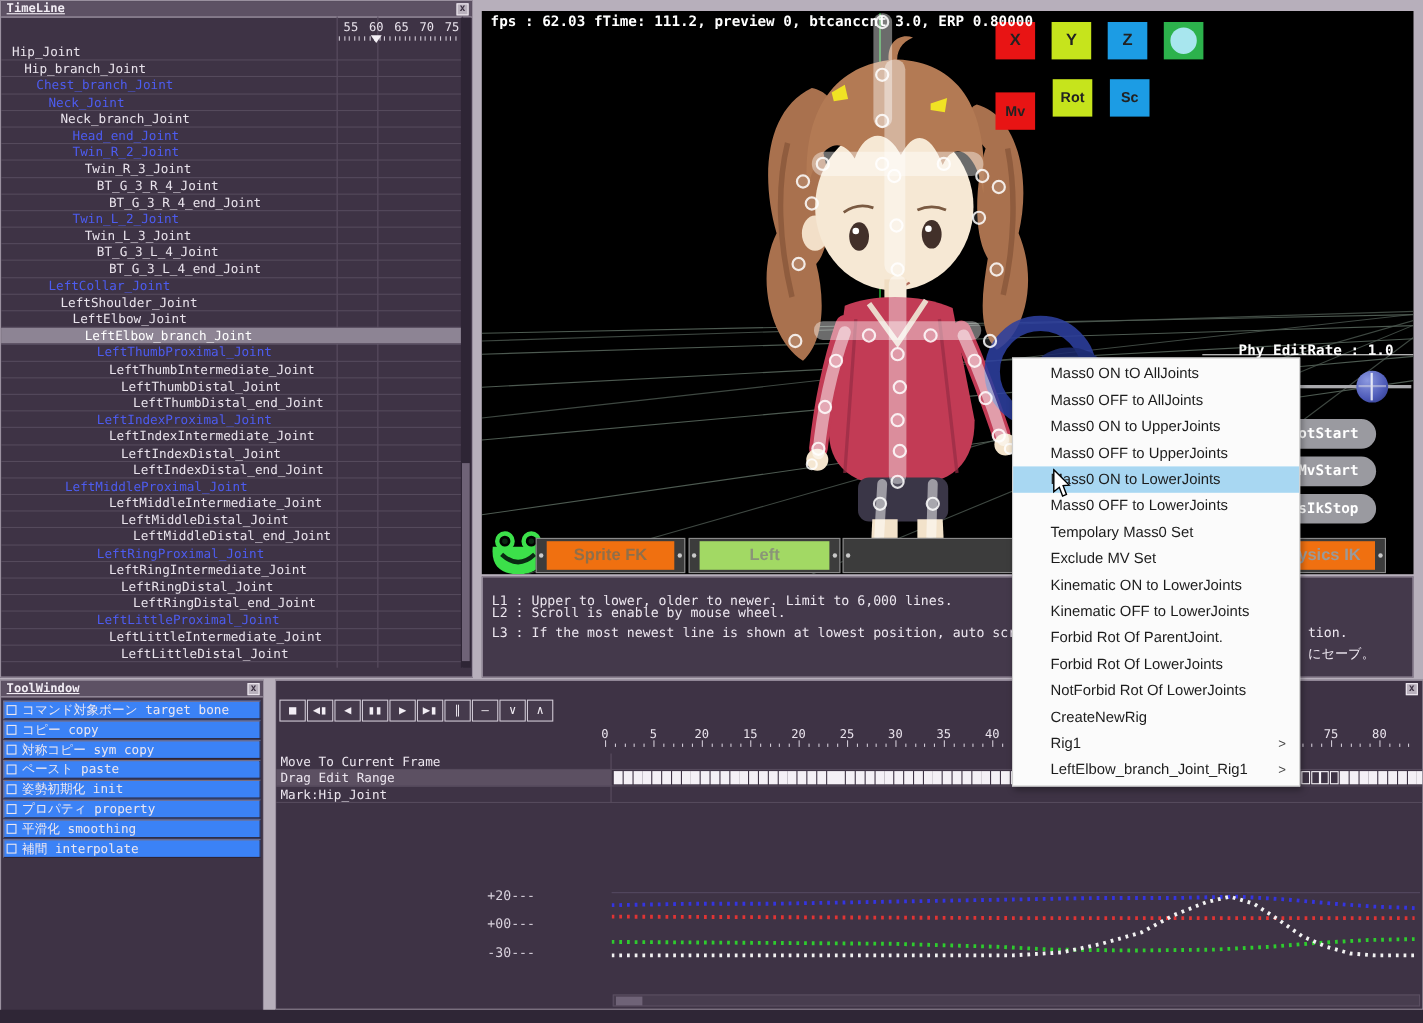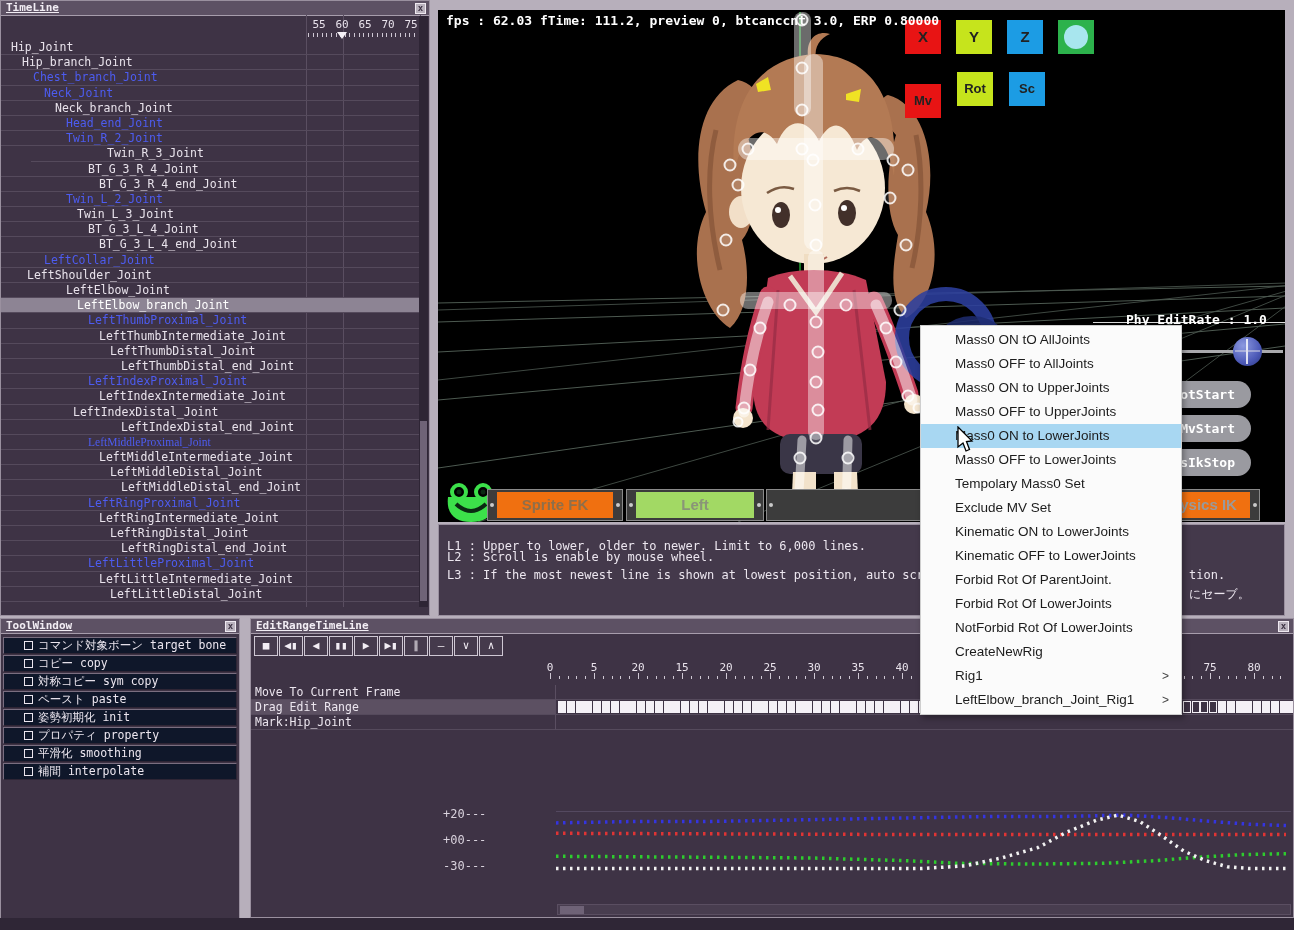--- a/index.html
+++ b/index.html
@@ -55,21 +55,21 @@
   
   #help-area { position:absolute; left:438px; top:524px; width:847px; height:92px; background:#44394b;
                border:1px solid #9a909f; color:#ece6ef; font-size:12px; }
   .help-line { position:absolute; left:8px; white-space:nowrap; }
   .help-tail { position:absolute; left:750px; white-space:nowrap; }
 
   
   #toolwindow { left:0; top:618px; width:240px; height:312px; }
   #tw-items { position:absolute; left:2px; top:18px; right:2px; }
   .tw-row { height:17px; line-height:15px; font-size:11.5px; color:#ece6ef; white-space:nowrap; overflow:hidden;
-            border:1px solid; border-color:#7a6e80 #2e2535 #2e2535 #7a6e80; background:#0f172a; padding-left:20px; margin-bottom:1px; }
+            border:1px solid; border-color:#7a6e80 #2e2535 #2e2535 #7a6e80; background:#3b82f6; padding-left:2px; margin-bottom:1px; }
   .tw-check { display:inline-block; width:9px; height:9px; border:1px solid #ece6ef; margin-right:5px; vertical-align:-1px; }
 
   
   #editrange { left:250px; top:618px; width:1044px; height:300px; overflow:hidden; }
   #er-transport { position:absolute; left:3px; top:17px; height:21px; }
   .tr-btn { position:absolute; top:0; width:24px; height:20px; background:#453a4c; border:1px solid #cfc8d4;
             color:#f2edf4; font-size:11px; line-height:18px; text-align:center; }
   .er-rowline { position:absolute; left:0; right:0; height:15px; border-bottom:1px solid #554a5c; }
   .er-rowlabel { position:absolute; left:0; width:305px; height:15px; line-height:14px; font-size:11.5px;
                  color:#ece6ef; padding-left:4px; border-bottom:1px solid #554a5c; border-right:1px solid #5a4e61; }
@@ -139,40 +139,40 @@
         <div class="tl-marker" style="left: 31px;"></div>
       </div>
     <div id="tl-tree">
         <div class="tree-row" style="padding-left: 10px;">Hip_Joint</div>
         <div class="tree-row" style="padding-left: 21px;">Hip_branch_Joint</div>
         <div class="tree-row link" style="padding-left: 32px;">Chest_branch_Joint</div>
         <div class="tree-row link" style="padding-left: 43px;">Neck_Joint</div>
         <div class="tree-row" style="padding-left: 54px;">Neck_branch_Joint</div>
         <div class="tree-row link" style="padding-left: 65px;">Head_end_Joint</div>
         <div class="tree-row link" style="padding-left: 65px;">Twin_R_2_Joint</div>
-        <div class="tree-row" style="padding-left: 76px; margin-left: 30px;">Twin_R_3_Joint</div>
+        <div class="tree-row" style="padding-left: 76px;">Twin_R_3_Joint</div>
         <div class="tree-row" style="padding-left: 87px;">BT_G_3_R_4_Joint</div>
         <div class="tree-row" style="padding-left: 98px;">BT_G_3_R_4_end_Joint</div>
         <div class="tree-row link" style="padding-left: 65px;">Twin_L_2_Joint</div>
         <div class="tree-row" style="padding-left: 76px;">Twin_L_3_Joint</div>
         <div class="tree-row" style="padding-left: 87px;">BT_G_3_L_4_Joint</div>
         <div class="tree-row" style="padding-left: 98px;">BT_G_3_L_4_end_Joint</div>
         <div class="tree-row link" style="padding-left: 43px;">LeftCollar_Joint</div>
-        <div class="tree-row" style="padding-left: 26px;">LeftShoulder_Joint</div>
+        <div class="tree-row" style="padding-left: 54px;">LeftShoulder_Joint</div>
         <div class="tree-row" style="padding-left: 65px;">LeftElbow_Joint</div>
         <div class="tree-row selected" style="padding-left: 76px;">LeftElbow_branch_Joint</div>
         <div class="tree-row link" style="padding-left: 87px;">LeftThumbProximal_Joint</div>
         <div class="tree-row" style="padding-left: 98px;">LeftThumbIntermediate_Joint</div>
         <div class="tree-row" style="padding-left: 109px;">LeftThumbDistal_Joint</div>
         <div class="tree-row" style="padding-left: 120px;">LeftThumbDistal_end_Joint</div>
         <div class="tree-row link" style="padding-left: 87px;">LeftIndexProximal_Joint</div>
         <div class="tree-row" style="padding-left: 98px;">LeftIndexIntermediate_Joint</div>
-        <div class="tree-row" style="padding-left: 72px;">LeftIndexDistal_Joint</div>
+        <div class="tree-row" style="padding-left: 109px;">LeftIndexDistal_Joint</div>
         <div class="tree-row" style="padding-left: 120px;">LeftIndexDistal_end_Joint</div>
-        <div class="tree-row link" style="padding-left: 87px; font-family: Liberation Serif, serif;">LeftMiddleProximal_Joint</div>
+        <div class="tree-row link" style="padding-left: 58px;">LeftMiddleProximal_Joint</div>
         <div class="tree-row" style="padding-left: 98px;">LeftMiddleIntermediate_Joint</div>
         <div class="tree-row" style="padding-left: 109px;">LeftMiddleDistal_Joint</div>
         <div class="tree-row" style="padding-left: 120px;">LeftMiddleDistal_end_Joint</div>
         <div class="tree-row link" style="padding-left: 87px;">LeftRingProximal_Joint</div>
         <div class="tree-row" style="padding-left: 98px;">LeftRingIntermediate_Joint</div>
         <div class="tree-row" style="padding-left: 109px;">LeftRingDistal_Joint</div>
         <div class="tree-row" style="padding-left: 120px;">LeftRingDistal_end_Joint</div>
         <div class="tree-row link" style="padding-left: 87px;">LeftLittleProximal_Joint</div>
         <div class="tree-row" style="padding-left: 98px;">LeftLittleIntermediate_Joint</div>
         <div class="tree-row" style="padding-left: 109px;">LeftLittleDistal_Joint</div>
@@ -368,21 +368,20 @@
         <div class="tw-row"><span class="tw-check"></span>対称コピー sym copy</div>
         <div class="tw-row"><span class="tw-check"></span>ペースト paste</div>
         <div class="tw-row"><span class="tw-check"></span>姿勢初期化 init</div>
         <div class="tw-row"><span class="tw-check"></span>プロパティ property</div>
         <div class="tw-row"><span class="tw-check"></span>平滑化 smoothing</div>
         <div class="tw-row"><span class="tw-check"></span>補間 interpolate</div>
       </div>
   </div>
 
   <div id="editrange" class="panel">
-    <div class="titlebar">EditRangeTimeLine</div>
     <div class="closebox" style="right:4px">x</div>
     <div id="er-transport">
         <div class="tr-btn" style="left: 0px;">■</div>
         <div class="tr-btn" style="left: 25px;">◀▮</div>
         <div class="tr-btn" style="left: 50px;">◀</div>
         <div class="tr-btn" style="left: 75px;">▮▮</div>
         <div class="tr-btn" style="left: 100px;">▶</div>
         <div class="tr-btn" style="left: 125px;">▶▮</div>
         <div class="tr-btn" style="left: 150px;">∥</div>
         <div class="tr-btn" style="left: 175px;">—</div>

